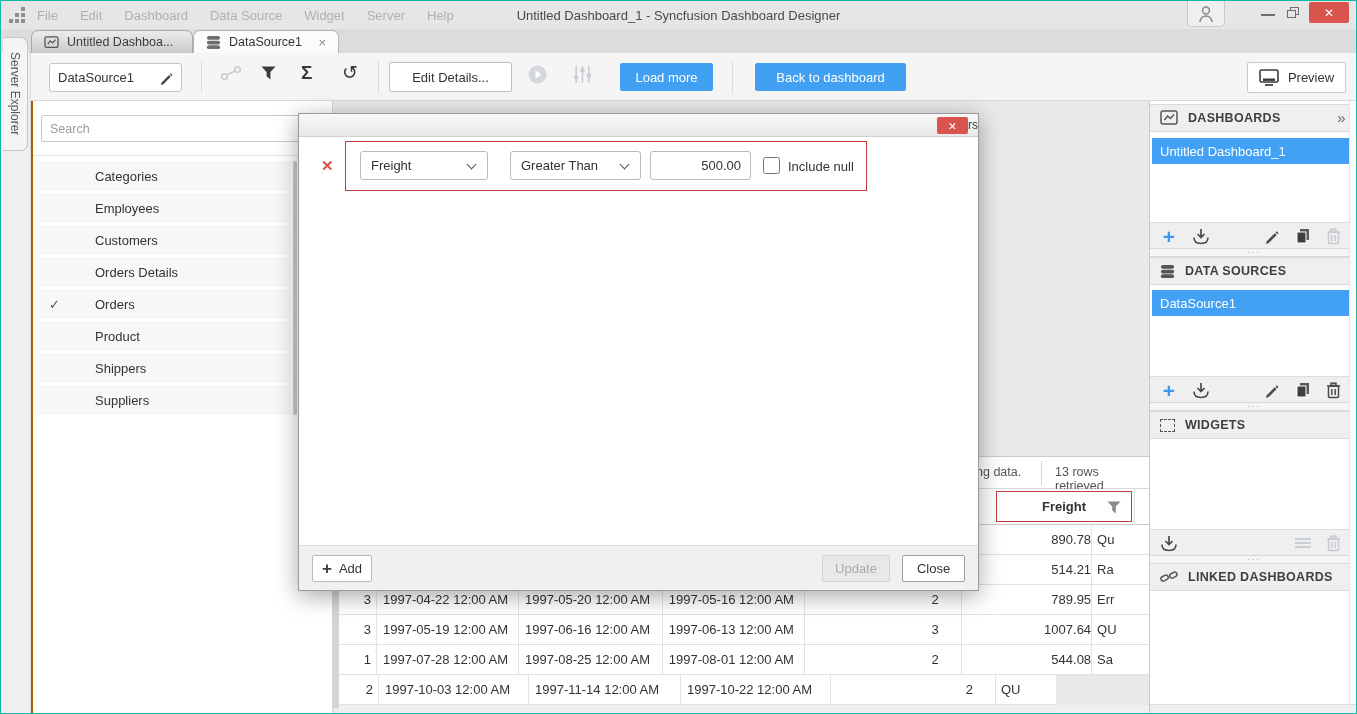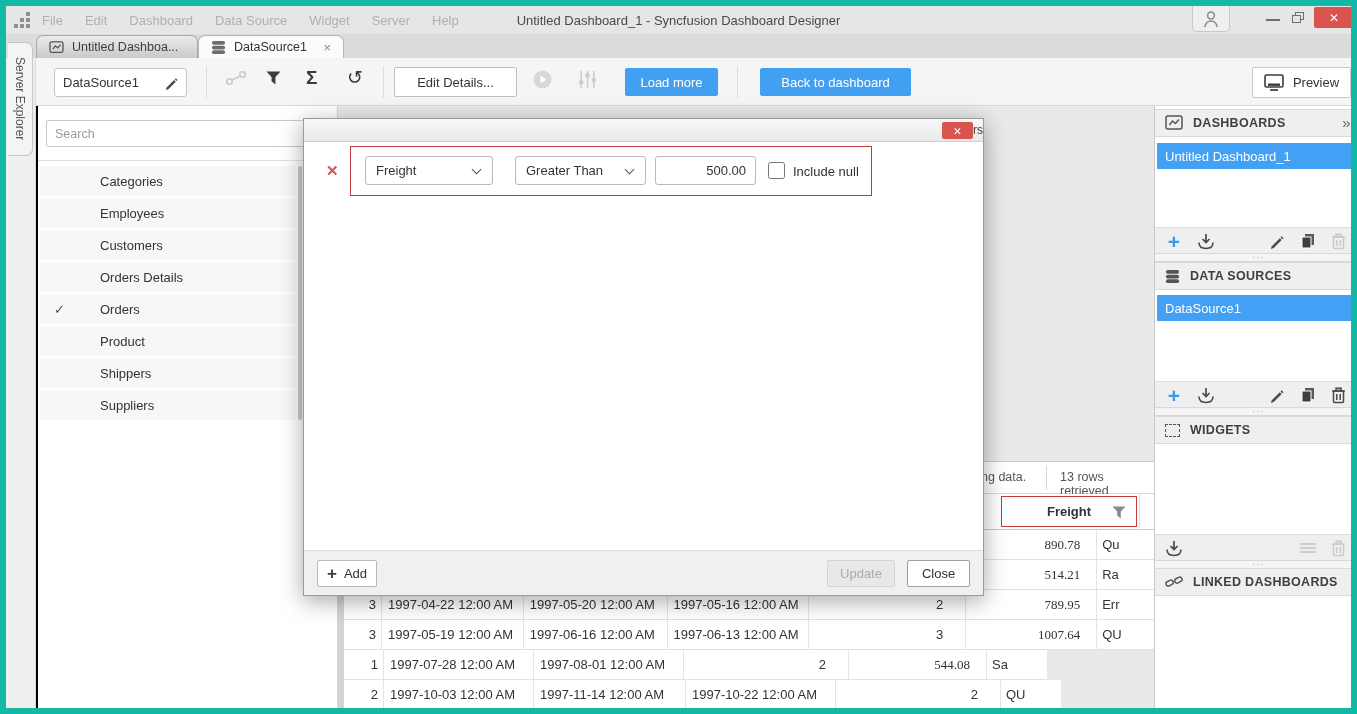--- a/index.html
+++ b/index.html
@@ -1,18 +1,18 @@
 <!DOCTYPE html>
 <html><head>
 <meta charset="utf-8">
 <style>
   * { margin:0; padding:0; box-sizing:border-box; }
   html,body { width:1357px; height:714px; }
   body { font-family:"Liberation Sans", sans-serif; background:#e9e9e9; color:#333; overflow:hidden; }
-  #app { position:relative; width:1357px; height:714px; background:#000000; border:6px solid #14b8a6; overflow:hidden; }
+  #app { position:relative; width:1357px; height:714px; background:#a16207; border:1px solid #14b8a6; overflow:hidden; }
 
   
   .titlebar { position:absolute; left:0; top:0; width:100%; height:28px; background:#e6e6e6; }
   .logo { position:absolute; left:8px; top:6px; width:17px; height:16px; }
   .logo i { position:absolute; width:4px; height:4px; background:#8f8f8f; }
   .menu { position:absolute; left:36px; top:0; height:28px; display:flex; align-items:center; gap:22px; }
   .menu span { font-size:13px; color:#b0b0b0; }
   .win-title { position:absolute; left:0; right:0; top:0; height:28px; display:flex; align-items:center; justify-content:center; font-size:13px; color:#4a4a4a; pointer-events:none; }
   .person-tab { position:absolute; left:1186px; top:0; width:38px; height:26px; background:#efefef; border:1px solid #c9c9c9; border-top:none; border-radius:0 0 5px 5px; display:flex; align-items:center; justify-content:center; }
   .win-min { position:absolute; left:1260px; top:13px; width:14px; height:2px; background:#6e6e6e; }
@@ -73,21 +73,21 @@
   .grid-header .colline { position:absolute; left:795px; top:0; width:1px; height:36px; background:#e0e0e0; }
   .grid-rows { position:absolute; left:6px; top:424px; width:810px; overflow:hidden; }
   .grid-row { display:flex; height:30px; }
   .gc { background:#fff; border-right:1px solid #e4e4e4; border-bottom:1px solid #e0e0e0; font-size:13px; color:#333; display:flex; align-items:center; white-space:nowrap; overflow:hidden; }
   .gc.num { justify-content:flex-end; }
   .gc.c1 { width:40px; padding-right:5px; }
   .gc.c2 { width:150px; padding-left:6px; }
   .gc.c3 { width:152px; padding-left:6px; }
   .gc.c4 { width:150px; padding-left:6px; }
   .gc.c5 { width:165px; padding-right:22px; }
-  .gc.c6 { width:138px; padding-right:16px;font-family:Liberation Serif, serif; }
+  .gc.c6 { width:138px; padding-right:0; }
   .gc.c7 { width:60px; padding-left:5px; border-right:none; }
   .grid-hscroll { position:absolute; left:6px; top:604px; width:810px; height:10px; background:#efefef; }
 
   
   .right-panel { position:absolute; left:1148px; top:100px; width:209px; height:614px; background:#fff; border-left:1px solid #c9c9c9; }
   .rp-header { position:absolute; left:0; width:100%; height:28px; background:#efefef; border-top:1px solid #dadada; border-bottom:1px solid #dadada; display:flex; align-items:center; gap:10px; padding-left:10px; font-size:12.5px; font-weight:bold; color:#3f3f3f; letter-spacing:0.3px; }
   .rp-collapse { position:absolute; right:12px; top:4px; font-size:15px; font-weight:normal; color:#666; }
   .rp-item { position:absolute; left:2px; width:197px; height:26px; background:#42a1f5; color:#fff; font-size:13px; display:flex; align-items:center; padding-left:8px; }
   .rp-toolbar { position:absolute; left:0; width:100%; height:26px; background:#efefef; border-top:1px solid #dcdcdc; }
   .rp-tool { position:absolute; top:3px; width:22px; height:20px; display:flex; align-items:center; justify-content:center; }
@@ -328,20 +328,21 @@
           <div class="gc c2">1997-05-19 12:00 AM</div>
           <div class="gc c3">1997-06-16 12:00 AM</div>
           <div class="gc c4">1997-06-13 12:00 AM</div>
           <div class="gc c5 num">3</div>
           <div class="gc c6 num">1007.64</div>
           <div class="gc c7">QU</div>
       </div>
       <div class="grid-row">
         <div class="gc c1 num">1</div>
           <div class="gc c2">1997-07-28 12:00 AM</div>
+          <div class="gc c3">1997-08-25 12:00 AM</div>
           <div class="gc c4">1997-08-01 12:00 AM</div>
           <div class="gc c5 num">2</div>
           <div class="gc c6 num">544.08</div>
           <div class="gc c7">Sa</div>
       </div>
       <div class="grid-row">
         <div class="gc c1 num">2</div>
           <div class="gc c2">1997-10-03 12:00 AM</div>
           <div class="gc c3">1997-11-14 12:00 AM</div>
           <div class="gc c4">1997-10-22 12:00 AM</div>

